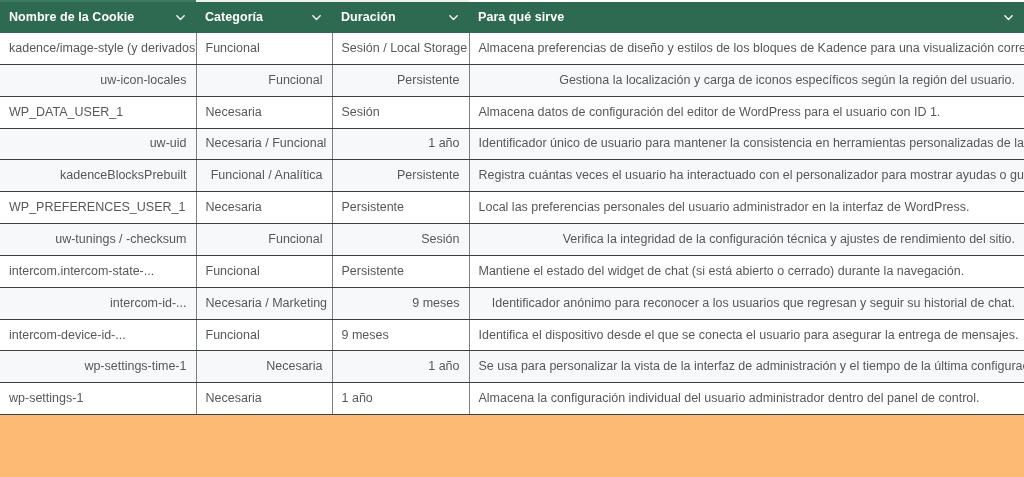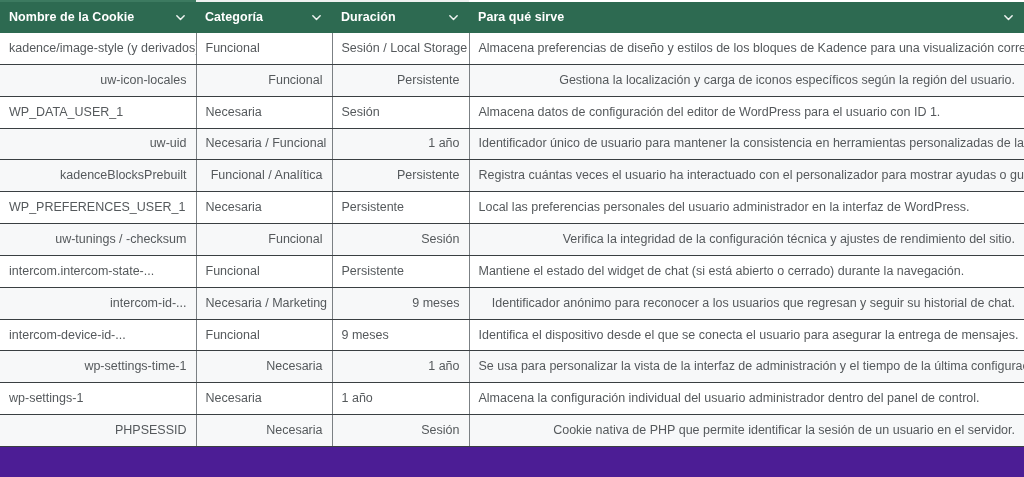--- a/index.html
+++ b/index.html
@@ -12,21 +12,21 @@
     height: 477px;
     overflow: hidden;
     font-family: "Liberation Sans", sans-serif;
     -webkit-font-smoothing: antialiased;
   }
 
   .cookie-table-wrap {
     width: 1024px;
     height: 477px;
     box-sizing: border-box;
-    background: #4c1d95;
+    background: #fdba74;
     position: relative;
   }
 
   table.cookie-table {
     width: 1024px;
     border-collapse: collapse;
     table-layout: fixed;
     border-spacing: 0;
   }
 
@@ -225,21 +225,15 @@
           <td>Necesaria</td>
           <td>1 año</td>
           <td class="col-desc">Se usa para personalizar la vista de la interfaz de administración y el tiempo de la última configuración.</td>
         </tr>
         <tr>
           <td>wp-settings-1</td>
           <td>Necesaria</td>
           <td>1 año</td>
           <td class="col-desc">Almacena la configuración individual del usuario administrador dentro del panel de control.</td>
         </tr>
-        <tr class="alt">
-          <td>PHPSESSID</td>
-          <td>Necesaria</td>
-          <td>Sesión</td>
-          <td class="col-desc">Cookie nativa de PHP que permite identificar la sesión de un usuario en el servidor.</td>
-        </tr>
       </tbody>
   </table>
 </div>
 
 </body></html>

